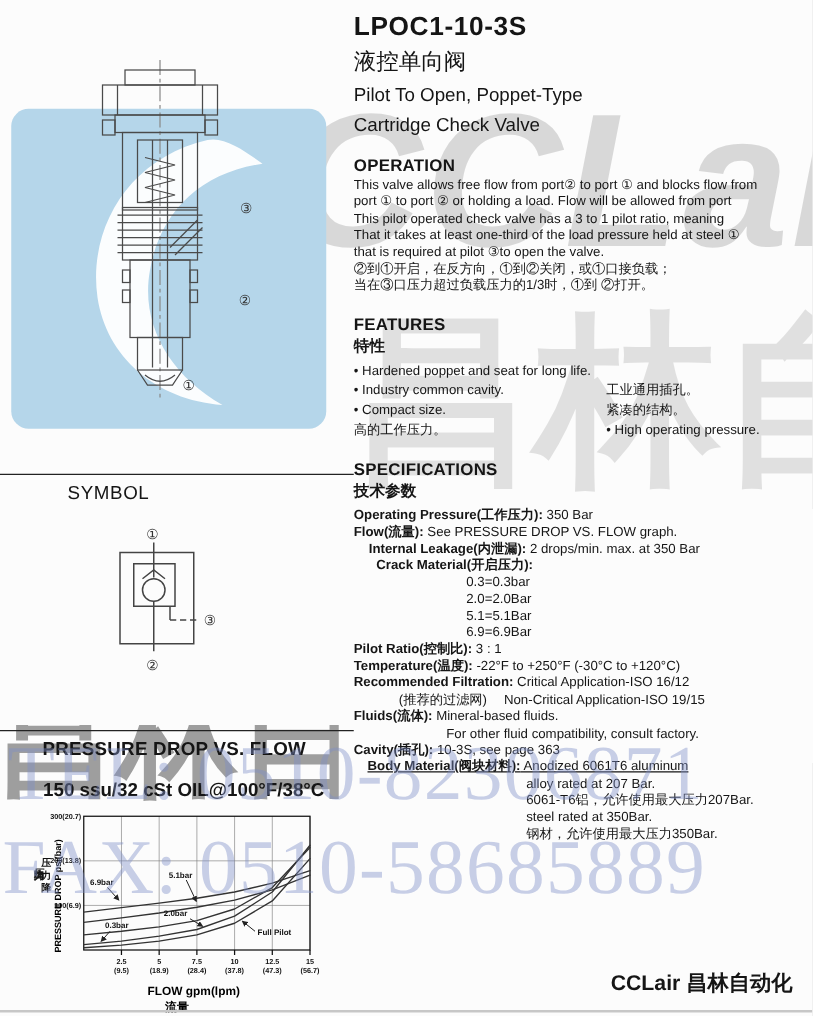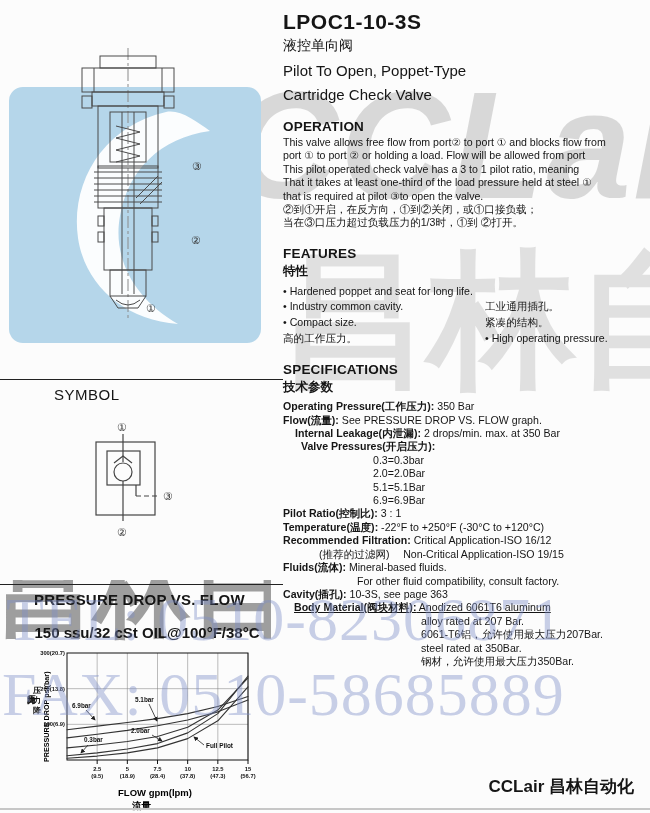--- a/index.html
+++ b/index.html
@@ -22,21 +22,21 @@
   
   .content{z-index:2;}
   .rule{height:1px;background:#222;z-index:2;}
   #symbol-heading{left:54px;top:386px;font-size:15px;letter-spacing:.5px;z-index:2;}
   #chart-title{left:34px;top:591px;font-size:15px;font-weight:bold;z-index:2;letter-spacing:.2px;}
   #chart-subtitle{left:28px;top:624px;width:238px;text-align:center;font-size:15px;font-weight:bold;z-index:2;}
   #ylabel-cn{left:26px;top:688px;writing-mode:vertical-rl;font-size:8.5px;font-weight:bold;z-index:2;}
   
   #right{left:283px;top:10px;width:360px;z-index:2;}
   .model{font-size:21px;font-weight:bold;letter-spacing:.5px;margin:0 0 3px 0;}
-  .title-cn{font-size:14px;margin:0 0 7px 0;}
+  .title-cn{font-size:18px;margin:0 0 7px 0;}
   .sub{font-size:15px;margin:0 0 7px 0;}
   .sub.last{margin-bottom:12px;}
   .sec-h{font-size:13.5px;font-weight:bold;margin:16px 0 2px 0;letter-spacing:.2px;}
   .sec-h-cn{font-size:12.5px;font-weight:bold;margin:0 0 4px 0;}
   .op-line{font-size:10.6px;line-height:13.4px;}
   #feat-items{margin-top:4px;}
   .feat-row{display:grid;grid-template-columns:202px auto;font-size:10.6px;line-height:15.6px;}
   .spec-row{font-size:10.6px;line-height:13.4px;white-space:pre;}
   .spec-row b{font-weight:bold;}
   
@@ -224,21 +224,21 @@
           <span>• High operating pressure.</span>
         </div>
       </div>
 
     <div class="sec-h">SPECIFICATIONS</div>
     <div class="sec-h-cn">技术参数</div>
     <div id="spec-rows">
         <div class="spec-row" style="padding-left: 0px;"><b>Operating Pressure(工作压力):</b><span> 350 Bar</span></div>
         <div class="spec-row" style="padding-left: 0px;"><b>Flow(流量):</b><span> See PRESSURE DROP VS. FLOW graph.</span></div>
         <div class="spec-row" style="padding-left: 12px;"><b>Internal Leakage(内泄漏):</b><span> 2 drops/min. max. at 350 Bar</span></div>
-        <div class="spec-row" style="padding-left: 18px;"><b>Valve Pressures(开启压力):</b><span></span></div>
+        <div class="spec-row" style="padding-left: 18px;"><b>Crack Material(开启压力):</b><span></span></div>
         <div class="spec-row" style="padding-left: 90px;"><span>0.3=0.3bar</span></div>
         <div class="spec-row" style="padding-left: 90px;"><span>2.0=2.0Bar</span></div>
         <div class="spec-row" style="padding-left: 90px;"><span>5.1=5.1Bar</span></div>
         <div class="spec-row" style="padding-left: 90px;"><span>6.9=6.9Bar</span></div>
         <div class="spec-row" style="padding-left: 0px;"><b>Pilot Ratio(控制比):</b><span> 3 : 1</span></div>
         <div class="spec-row" style="padding-left: 0px;"><b>Temperature(温度):</b><span> -22°F to +250°F (-30°C to +120°C)</span></div>
         <div class="spec-row" style="padding-left: 0px;"><b>Recommended Filtration:</b><span> Critical Application-ISO 16/12</span></div>
         <div class="spec-row" style="padding-left: 36px;"><span>(推荐的过滤网)　 Non-Critical Application-ISO 19/15</span></div>
         <div class="spec-row" style="padding-left: 0px;"><b>Fluids(流体):</b><span> Mineral-based fluids.</span></div>
         <div class="spec-row" style="padding-left: 74px;"><span>For other fluid compatibility, consult factory.</span></div>

